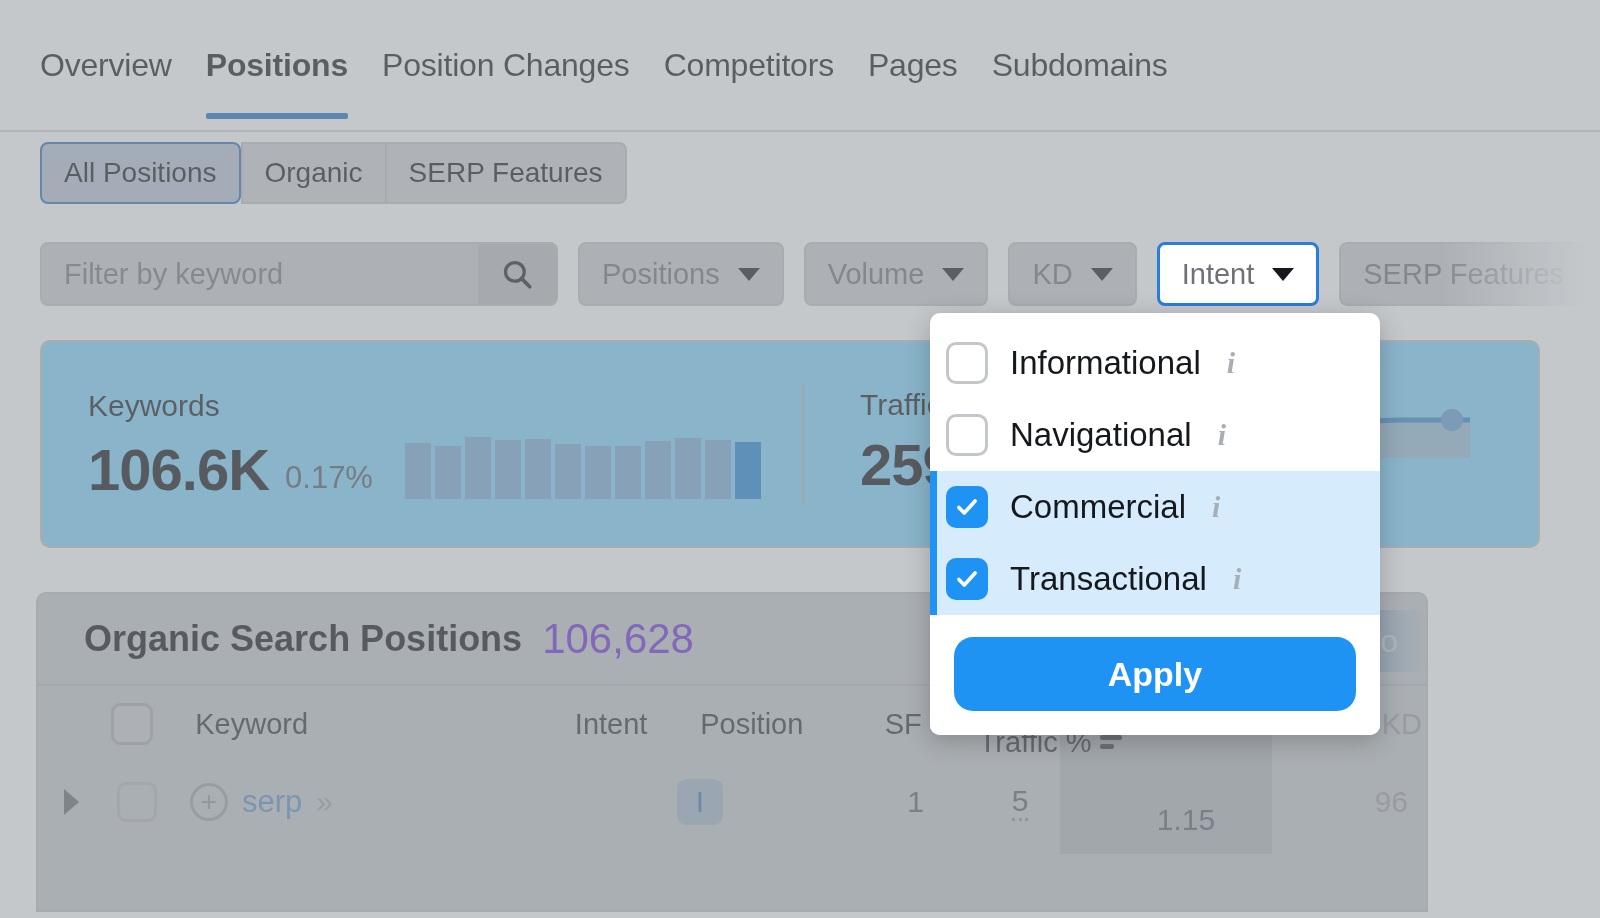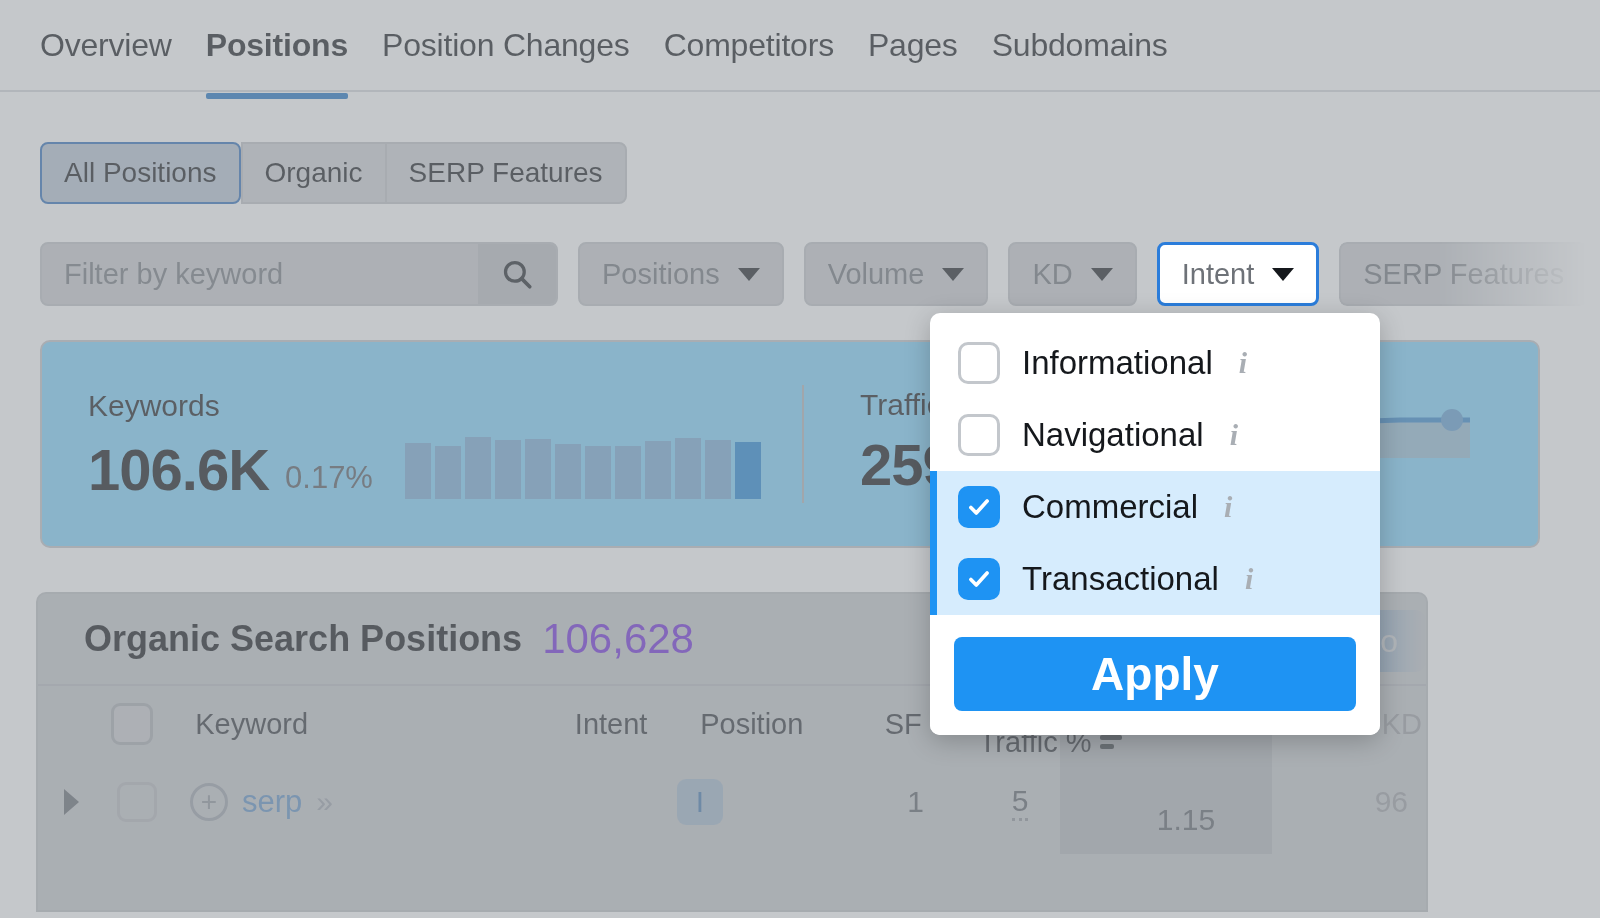--- a/index.html
+++ b/index.html
@@ -17,21 +17,21 @@
   
   #dim {
     position: absolute; inset: 0;
     background: rgba(150,154,161,0.55);
     pointer-events: none;
     z-index: 60;
   }
 
   
   .tabbar {
-    position: absolute; left: 0; top: 0; width: 1600px; height: 92px;
+    position: absolute; left: 0; top: 0; width: 1600px; height: 132px;
     border-bottom: 2px solid #d6d8dc;
     display: flex; align-items: center;
     padding-left: 40px; gap: 34px;
   }
   .tab {
     font-size: 32px; color: #13161a; letter-spacing: -0.2px;
     height: 104px; display: flex; align-items: center;
     position: relative; white-space: nowrap;
     cursor: pointer;
   }
@@ -226,21 +226,21 @@
     width: 450px;
     background: #ffffff;
     border-radius: 10px;
     box-shadow: 0 6px 26px rgba(0,0,0,0.22);
     z-index: 80;
     padding: 14px 0 0 0;
     overflow: hidden;
   }
   .optrow {
     display: flex; align-items: center; gap: 22px;
-    height: 72px; padding-left: 28px;
+    height: 72px; padding-left: 16px;
     position: relative; cursor: pointer;
   }
   .optrow.sel { background: #d6ecfd; }
   .optrow.sel::before {
     content: ""; position: absolute; left: 0; top: 0; bottom: 0;
     width: 7px; background: #1e93f3;
   }
   .cbox {
     width: 42px; height: 42px; border-radius: 10px;
     border: 3px solid #c3c7cc; background: #ffffff;
@@ -254,23 +254,23 @@
   .infoi {
     font-family: "Liberation Serif", serif;
     font-style: italic; font-weight: bold;
     font-size: 30px; color: #a9aeb4;
     margin-left: 4px;
   }
   .applywrap { padding: 22px 24px 24px 24px; background: #ffffff; }
   .applybtn {
     display: block; width: 100%; height: 74px;
     background: #1e93f3; color: #ffffff;
-    border: none; border-radius: 8px;
+    border: none; border-radius: 19px;
     font-family: "Liberation Sans", sans-serif;
-    font-size: 46px; font-weight: bold;
+    font-size: 34px; font-weight: bold;
     cursor: pointer;
   }
 </style>
 </head>
 <body>
 
 <div id="app">
 
   <div class="tabbar">
     <div class="tab">

